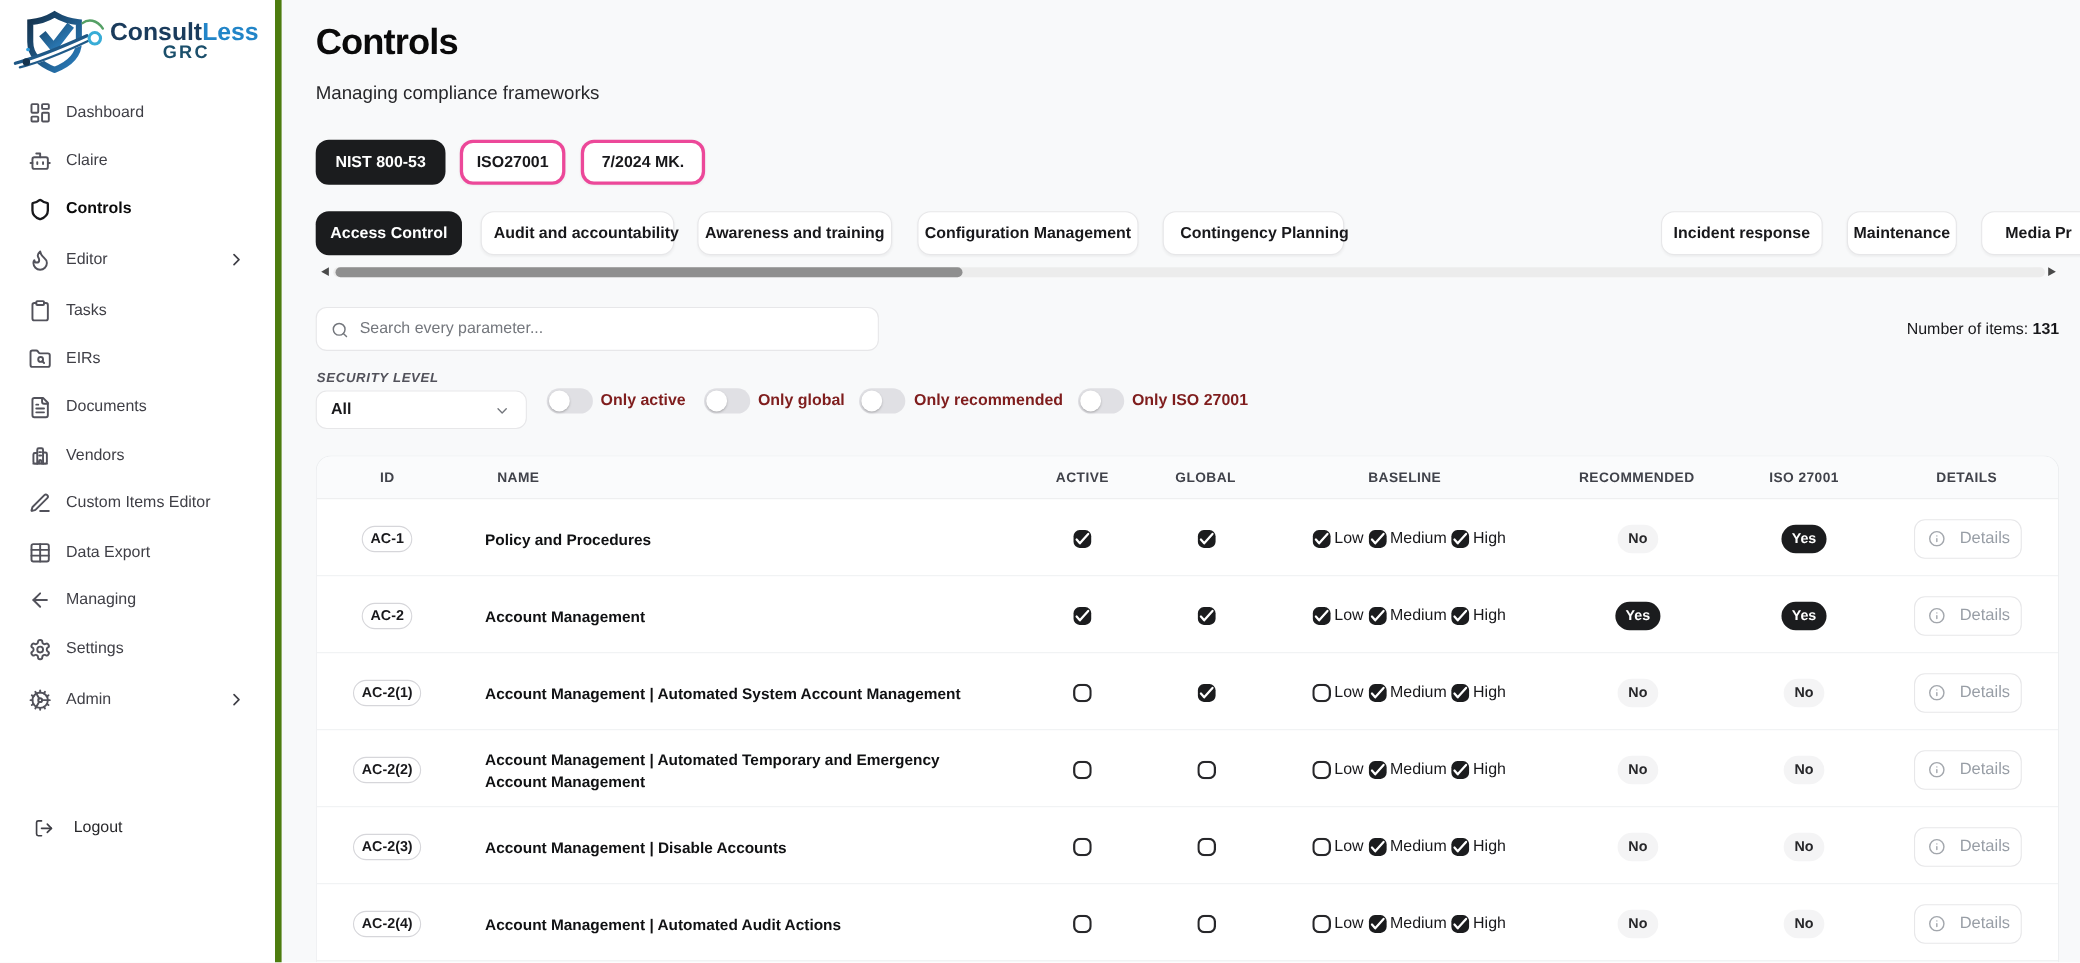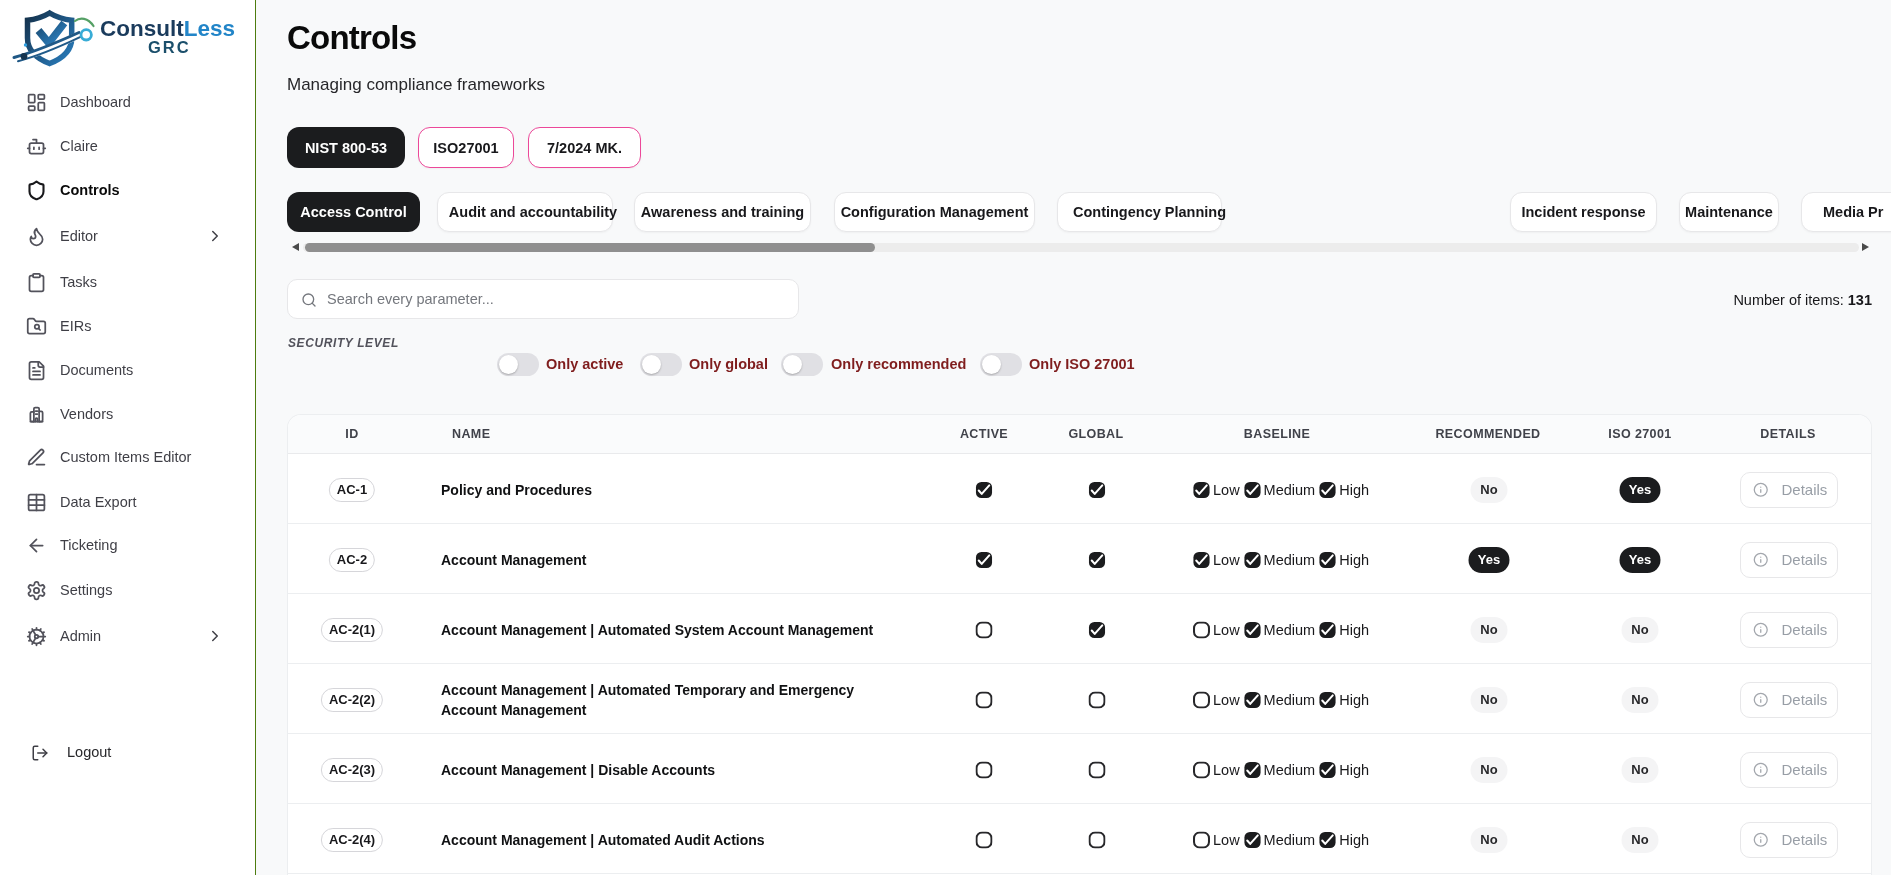--- a/index.html
+++ b/index.html
@@ -1,29 +1,29 @@
 <!DOCTYPE html>
 <html><head>
 <meta charset="utf-8">
 <style>
 * { margin:0; padding:0; box-sizing:border-box; }
 html,body { width:1891px; height:875px; font-family:"Liberation Sans", sans-serif; background:#fff; }
 .page { position:relative; width:1891px; height:875px; overflow:hidden; }
 .main { position:absolute; left:0; top:0; width:1891px; height:875px; background:#f8f9fa; }
-.sidebar { position:absolute; left:0; top:0; width:256px; height:875px; background:#fff; border-right:1px solid #4d7c0f; z-index:2; }
+.sidebar { position:absolute; left:0; top:0; width:256px; height:875px; background:#fff; border-right:6px solid #4d7c0f; z-index:2; }
 .nav-item { position:absolute; left:0; width:256px; height:24px; }
 .nav-item svg { position:absolute; left:26px; top:1px; width:21px; height:21px; }
 .nav-item .lbl { position:absolute; left:60px; top:3px; font-size:14.5px; color:#3f3f46; }
 .nav-item .lbl.active { color:#0a0a0a; font-weight:700; }
 .nav-item .chev { position:absolute; left:206px; top:2px; width:18px; height:18px; }
 h1.title { position:absolute; left:287px; top:19px; font-size:33px; font-weight:700; color:#0a0a0a; letter-spacing:-0.8px; }
 .subtitle { position:absolute; left:287px; top:75px; font-size:17px; color:#27272a; }
 .tab { position:absolute; top:127px; height:41px; border-radius:12px; display:flex; align-items:center; justify-content:center; font-size:14.5px; font-weight:700; white-space:nowrap; }
 .tab.dark { background:#1b1c1e; color:#fff; }
-.tab.light { background:#fff; color:#18181b; border:1px solid #ec4899; box-shadow:0 1px 2px rgba(0,0,0,.04); }
+.tab.light { background:#fff; color:#18181b; border:3px solid #ec4899; box-shadow:0 1px 2px rgba(0,0,0,.04); }
 .pill { position:absolute; top:192px; height:40px; border-radius:12px; display:flex; align-items:center; justify-content:center; font-size:14.5px; font-weight:700; white-space:nowrap; }
 .pill.dark { background:#1b1c1e; color:#fff; }
 .pill.light { background:#fff; color:#18181b; border:1px solid #e7e7e9; box-shadow:0 1px 2px rgba(0,0,0,.04); }
 .hscroll-track { position:absolute; left:303px; top:243px; width:1556px; height:9px; background:#ececec; border-radius:4.5px; }
 .hscroll-thumb { position:absolute; left:2px; top:0; width:570px; height:9px; background:#8f8f8f; border-radius:4.5px; }
 .arrow-l { position:absolute; left:292px; top:243px; width:0; height:0; border-top:4.5px solid transparent; border-bottom:4.5px solid transparent; border-right:7px solid #4a4a4a; }
 .arrow-r { position:absolute; left:1862px; top:243px; width:0; height:0; border-top:4.5px solid transparent; border-bottom:4.5px solid transparent; border-left:7px solid #4a4a4a; }
 .search { position:absolute; left:287px; top:279px; width:512px; height:40px; background:#fff; border:1px solid #e7e7e9; border-radius:10px; }
 .search svg { position:absolute; left:13px; top:12px; }
 .search .ph { position:absolute; left:39px; top:11px; font-size:14.5px; color:#74777d; }
@@ -79,20 +79,26 @@
 
   <div class="search">
     <svg width="16" height="16" viewBox="0 0 24 24" fill="none" stroke="#74777d" stroke-width="2" stroke-linecap="round" stroke-linejoin="round">
           <circle cx="11" cy="11" r="8"></circle>
           <path d="m21 21-4.35-4.35"></path>
         </svg>
     <div class="ph">Search every parameter...</div>
   </div>
   <div class="numitems">Number of items: <b>131</b></div>
   <div class="seclabel">SECURITY LEVEL</div>
+  <div class="select">
+    <div class="val">All</div>
+    <svg width="15" height="15" viewBox="0 0 24 24" fill="none" stroke="#74777d" stroke-width="2" stroke-linecap="round" stroke-linejoin="round">
+          <path d="m6 9 6 6 6-6"></path>
+        </svg>
+  </div>
   <div class="toggle" style="left:497px;">
         <div class="knob"></div>
       </div>
   <div class="toglabel" style="left:546px;">Only active</div>
   <div class="toggle" style="left:640px;">
         <div class="knob"></div>
       </div>
   <div class="toglabel" style="left:689px;">Only global</div>
   <div class="toggle" style="left:781px;">
         <div class="knob"></div>
@@ -460,21 +466,21 @@
           <path d="M3 9h18"></path>
           <path d="M3 15h18"></path>
         </svg>
         <span class="lbl">Data Export</span>
       </div>
   <div class="nav-item" style="top:534px;">
         <svg width="20" height="20" viewBox="0 0 24 24" fill="none" stroke="#52525b" stroke-width="2" stroke-linecap="round" stroke-linejoin="round">
           <path d="m12 19-7-7 7-7"></path>
           <path d="M19 12H5"></path>
         </svg>
-        <span class="lbl">Ticketing</span>
+        <span class="lbl">Managing</span>
       </div>
   <div class="nav-item" style="top:579px;">
         <svg width="20" height="20" viewBox="0 0 24 24" fill="none" stroke="#52525b" stroke-width="2" stroke-linecap="round" stroke-linejoin="round">
           <path d="M12.22 2h-.44a2 2 0 0 0-2 2v.18a2 2 0 0 1-1 1.73l-.43.25a2 2 0 0 1-2 0l-.15-.08a2 2 0 0 0-2.73.73l-.22.38a2 2 0 0 0 .73 2.73l.15.1a2 2 0 0 1 1 1.72v.51a2 2 0 0 1-1 1.74l-.15.09a2 2 0 0 0-.73 2.73l.22.38a2 2 0 0 0 2.73.73l.15-.08a2 2 0 0 1 2 0l.43.25a2 2 0 0 1 1 1.73V20a2 2 0 0 0 2 2h.44a2 2 0 0 0 2-2v-.18a2 2 0 0 1 1-1.73l.43-.25a2 2 0 0 1 2 0l.15.08a2 2 0 0 0 2.73-.73l.22-.39a2 2 0 0 0-.73-2.73l-.15-.08a2 2 0 0 1-1-1.74v-.5a2 2 0 0 1 1-1.74l.15-.09a2 2 0 0 0 .73-2.73l-.22-.38a2 2 0 0 0-2.73-.73l-.15.08a2 2 0 0 1-2 0l-.43-.25a2 2 0 0 1-1-1.73V4a2 2 0 0 0-2-2z"></path>
           <circle cx="12" cy="12" r="3"></circle>
         </svg>
         <span class="lbl">Settings</span>
       </div>
   <div class="nav-item" style="top:625px;">
         <svg width="20" height="20" viewBox="0 0 24 24" fill="none" stroke="#52525b" stroke-width="2" stroke-linecap="round" stroke-linejoin="round">

